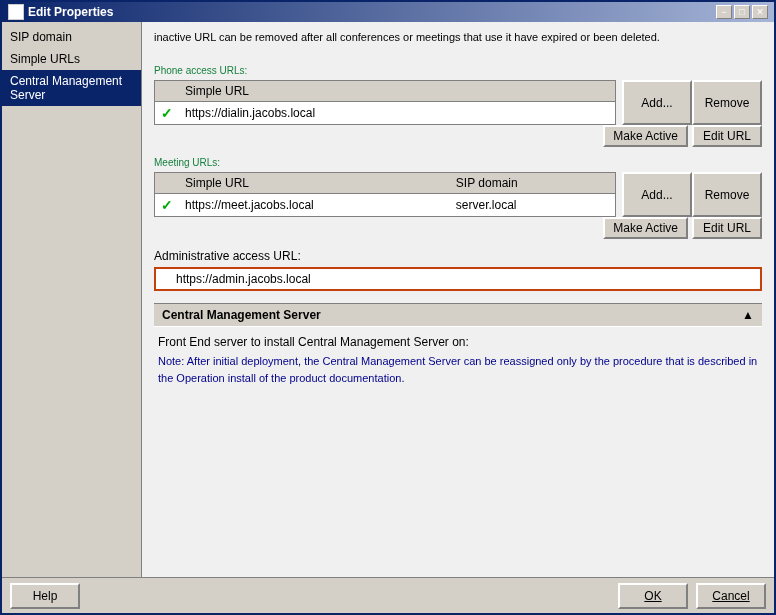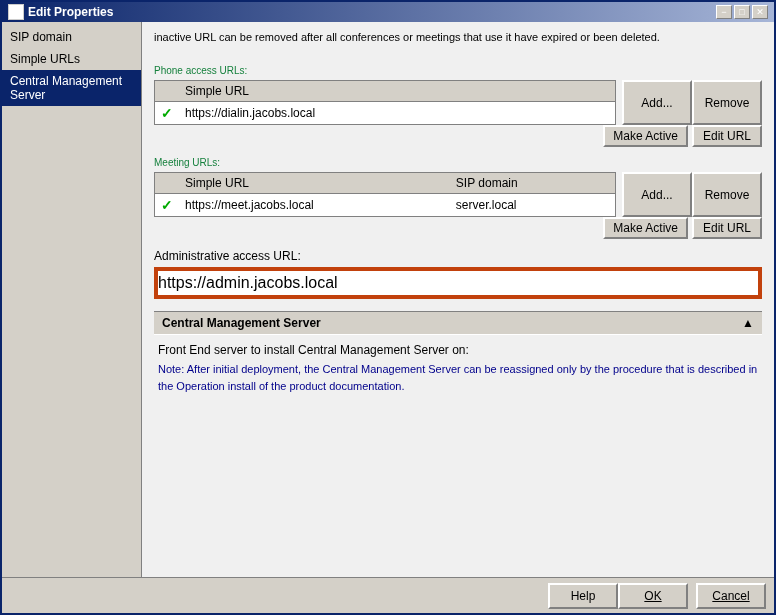--- a/index.html
+++ b/index.html
@@ -170,23 +170,23 @@
       padding-right: 0px;
     }
 
     .admin-url-label {
       font-size: 12px;
       margin-bottom: 4px;
     }
 
     .admin-url-input {
       width: 100%;
-      padding: 3px 0;
-      border: 4px solid #c2410c;
-      font-size: 16px;
+      padding: 3px 20px;
+      border: 2px solid #c2410c;
+      font-size: 12px;
       background: #fff;
     }
 
     .section-divider {
       background: #d4d0c8;
       border-top: 1px solid #808080;
       border-bottom: 1px solid #fff;
       padding: 4px 8px;
       margin-top: 12px;
       margin-bottom: 8px;
@@ -243,21 +243,21 @@
       color: #00008b;
       line-height: 1.5;
     }
 
     .bottom-bar {
       height: 36px;
       background: #d4d0c8;
       border-top: 1px solid #808080;
       display: flex;
       align-items: center;
-      justify-content: flex-end;
+      justify-content: space-between;
       padding: 0 8px;
     }
 
     .bottom-right {
       display: flex;
       gap: 8px;
       text-decoration: underline;
     }
 
     .bottom-btn {

